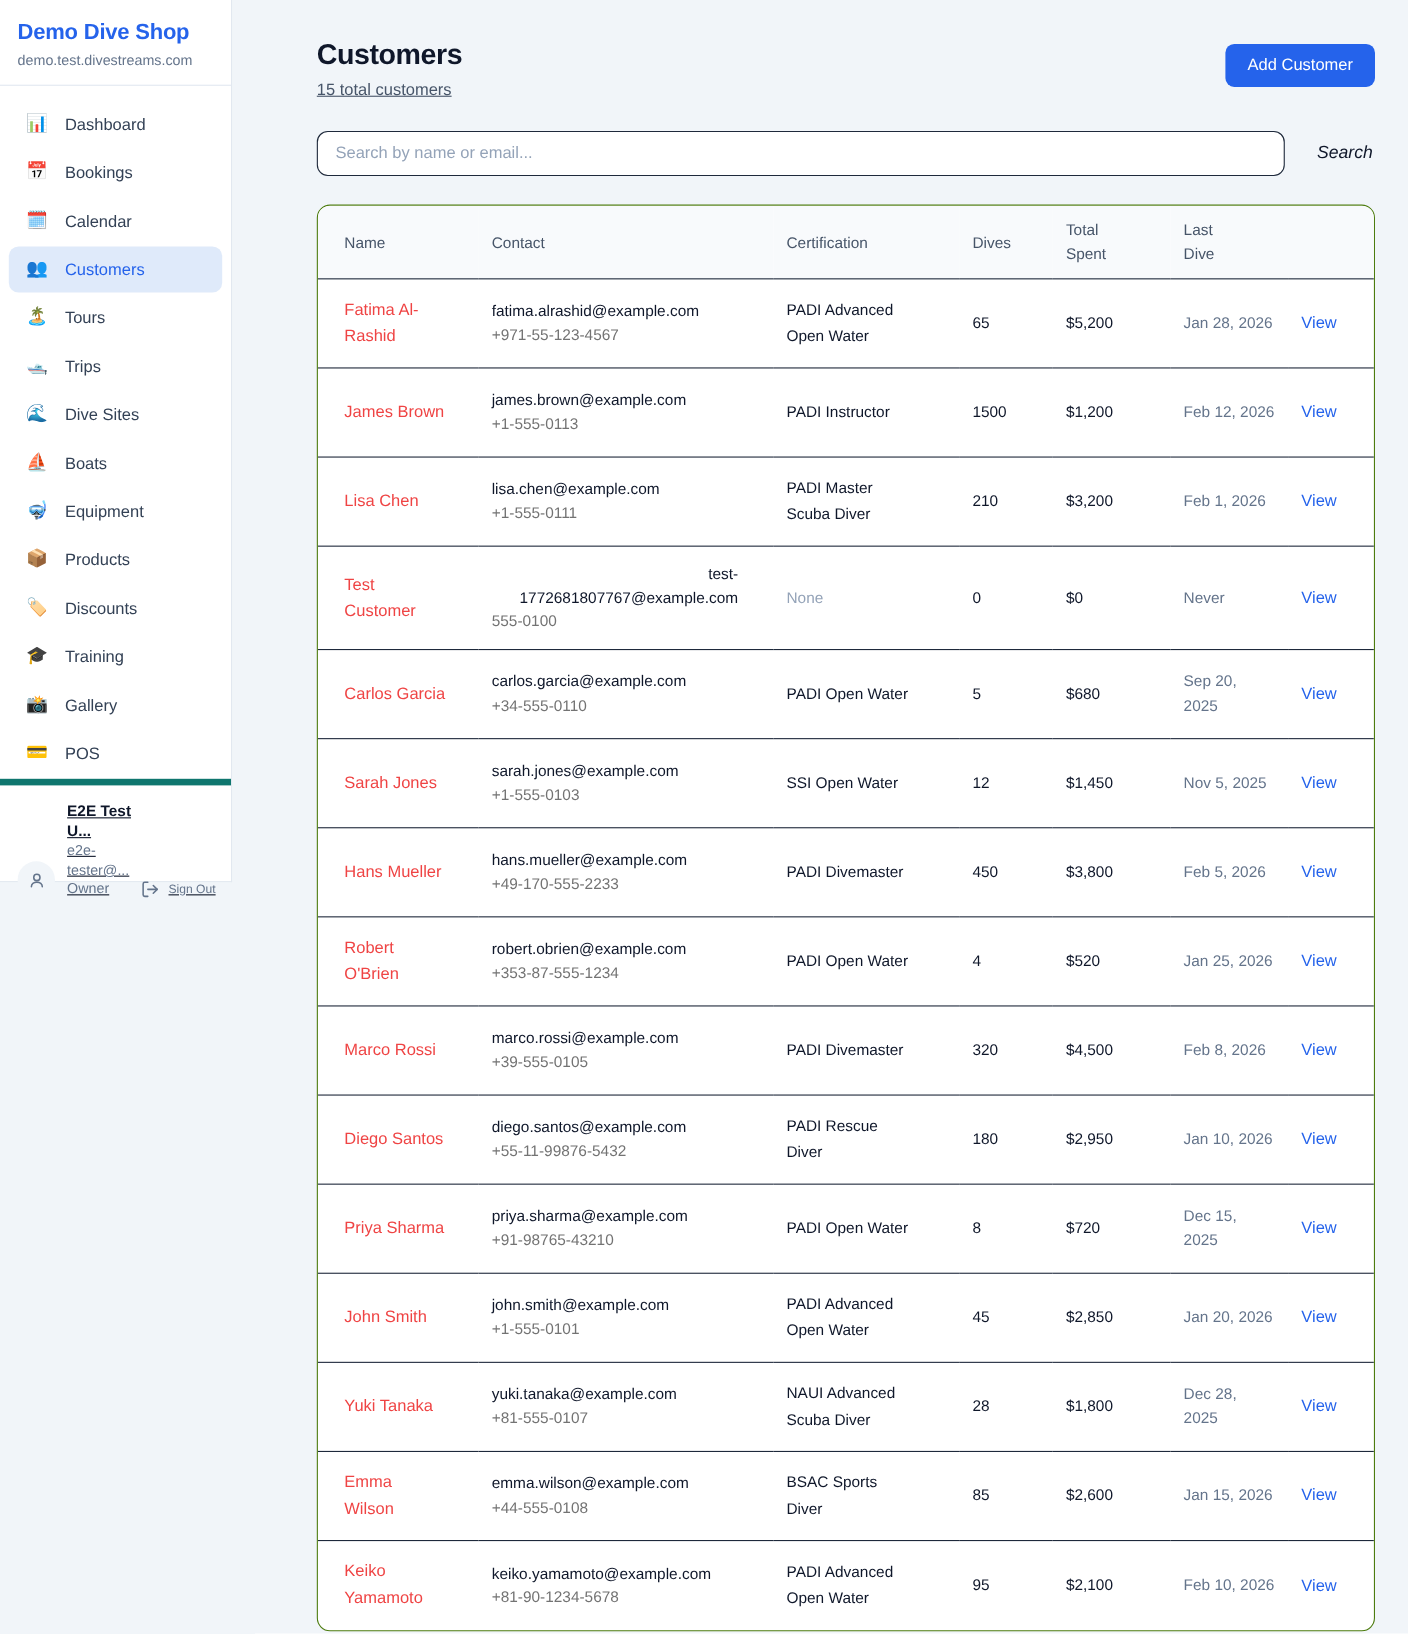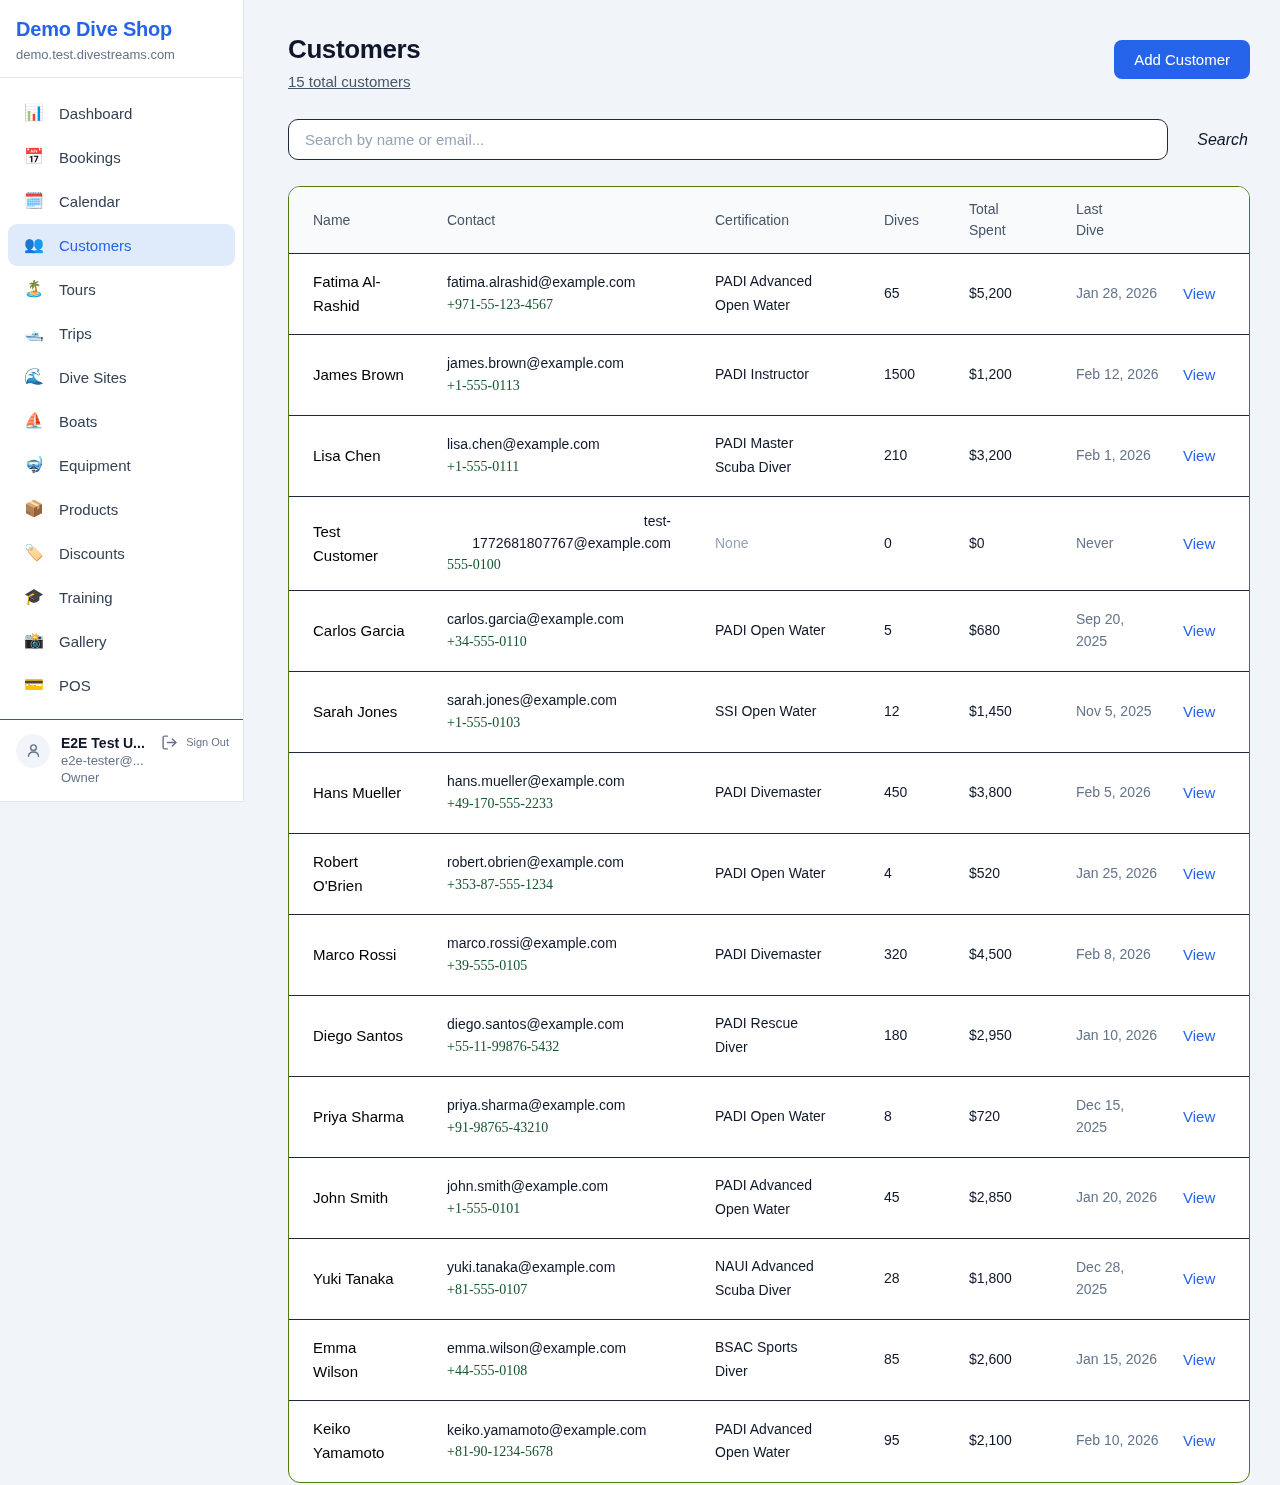--- a/index.html
+++ b/index.html
@@ -9,21 +9,21 @@
     background:#f1f5f9;
     font-family:"Liberation Sans", sans-serif;
     color:#0f172a;
     position:relative;
     overflow:hidden;
   }
 
   
   .sidebar {
     position:absolute; left:0; top:0;
-    width:244px; height:802px;
+    width:211px; height:802px;
     background:#ffffff;
     border-right:1px solid #e2e8f0;
     border-bottom:1px solid #e2e8f0;
     display:flex; flex-direction:column;
   }
   .sidebar-header { padding:18px 16px 15px 16px; border-bottom:1px solid #e2e8f0; }
   .shop-name { font-size:20px; font-weight:700; color:#2563eb; letter-spacing:-0.2px; }
   .shop-domain { font-size:13px; color:#64748b; margin-top:6px; }
 
   .nav { padding:14px 8px 0 8px; flex:1; }
@@ -32,23 +32,23 @@
     padding:10px 12px 10px 14px;
     border-radius:9px;
     font-size:15px; color:#334155;
     cursor:pointer; margin-bottom:2px;
     height:42px;
   }
   .nav-item.active { background:#dfeafa; color:#2563eb; font-weight:500; }
   .nav-icon { width:24px; font-size:16px; line-height:1; margin-right:13px; text-align:center; flex-shrink:0; }
 
   .sidebar-footer {
-    border-top:1px solid #0f766e;
+    border-top:6px solid #0f766e;
     padding:14px 14px 14px 16px;
-    display:flex; align-items:flex-start;
+    display:flex; align-items:flex-end;text-decoration:underline;
   }
   .avatar {
     width:34px; height:34px; border-radius:50%;
     background:#f1f5f9; flex-shrink:0;
     display:flex; align-items:center; justify-content:center;
   }
   .user-info { margin-left:11px; min-width:0; flex:1; }
   .user-name { font-size:14px; font-weight:700; color:#0f172a; line-height:1.3; }
   .user-email, .user-role { font-size:13px; color:#64748b; line-height:1.35; }
   .signout-btn {
@@ -115,26 +115,26 @@
   tbody td {
     padding:14px 12px;
     border-bottom:1px solid #1e293b;
     font-size:14px; vertical-align:middle;
     height:81px; line-height:1.55;
   }
   tbody td:first-child { padding-left:24px; }
   tbody tr:last-child td { border-bottom:none; }
 
   .name-link {
-    color:#000000; font-size:15px; font-weight:500;
+    color:#ef4444; font-size:15px; font-weight:500;
     text-decoration:none; cursor:pointer;
     display:inline-block; max-width:92px; line-height:1.6;
   }
   .email { color:#0f172a; display:inline-block; max-width:224px; overflow-wrap:break-word;text-align:right; }
-  .phone { color:#14532d;font-family:Liberation Serif, serif; }
+  .phone { color:#737373; }
   .cert { color:#0f172a; display:inline-block; max-width:118px; line-height:1.7; }
   .cert.muted { color:#94a3b8; }
   .td-dives, .td-spent { color:#0f172a; }
   .td-last { color:#64748b; }
   .view-link { color:#2563eb; font-size:15px; text-decoration:none; cursor:pointer; }
 </style>
 </head>
 <body>
 
 <aside class="sidebar">

